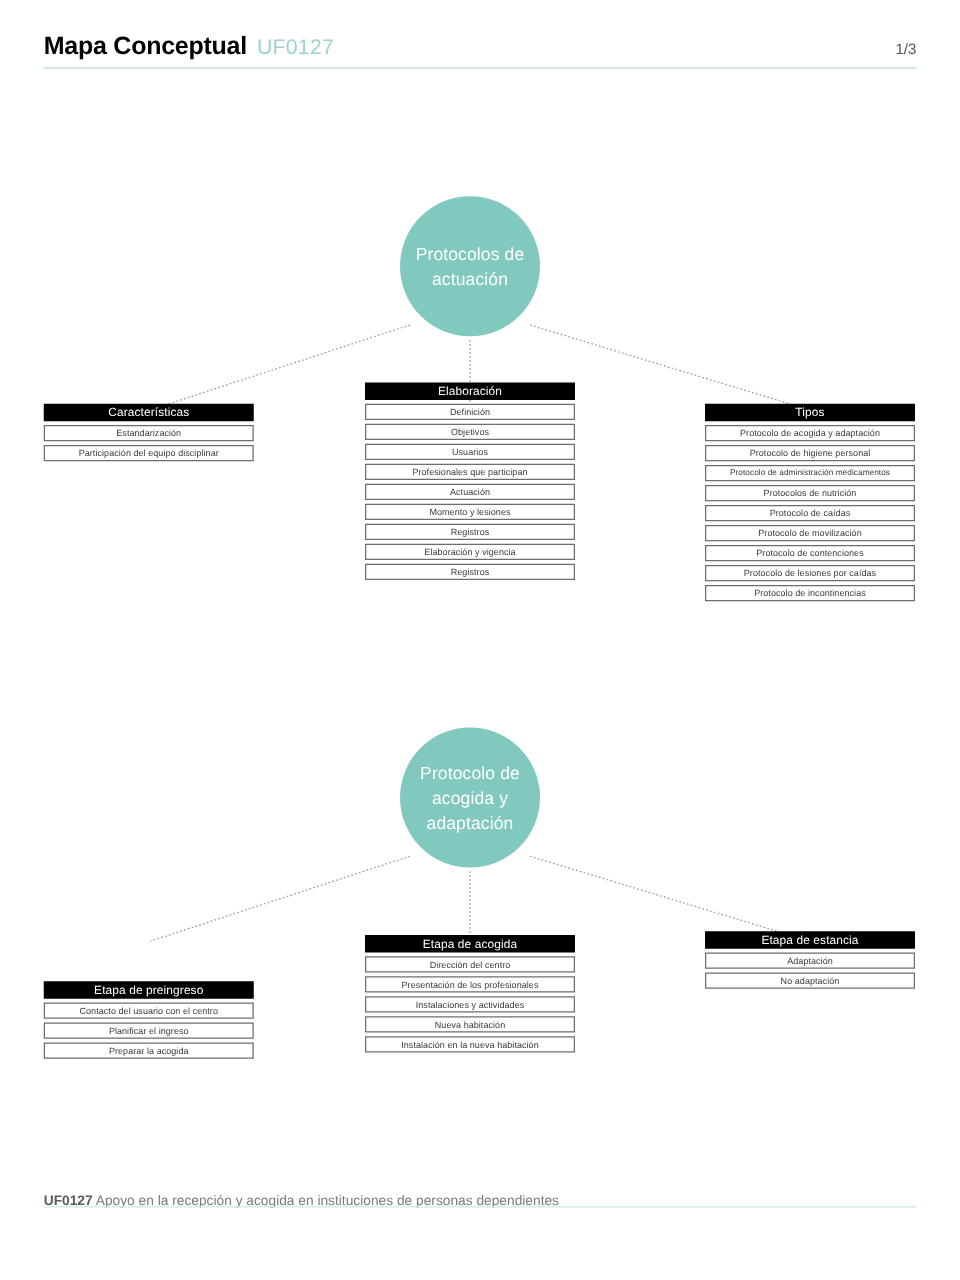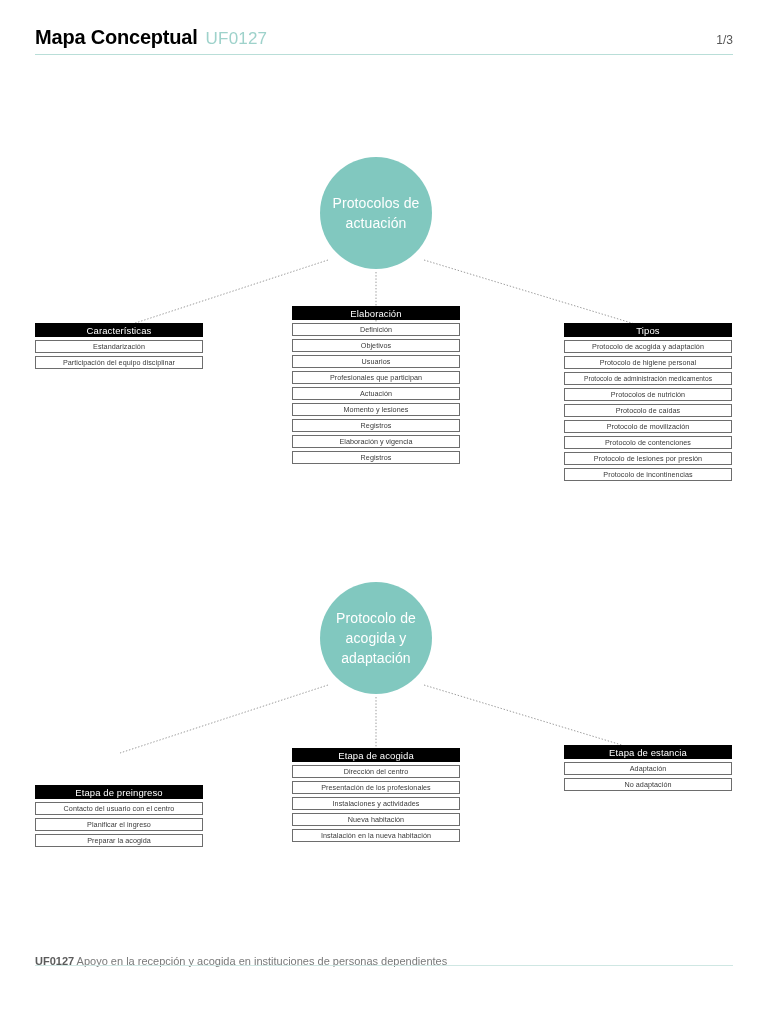--- a/index.html
+++ b/index.html
@@ -192,21 +192,21 @@
 
     <div class="column" style="left:564px; top:173px;">
       <div class="col-header">Tipos</div>
       <div class="col-item">Protocolo de acogida y adaptación</div>
       <div class="col-item">Protocolo de higiene personal</div>
       <div class="col-item" style="font-size:6.6px;">Protocolo de administración  medicamentos</div>
       <div class="col-item">Protocolos de nutrición</div>
       <div class="col-item">Protocolo de caídas</div>
       <div class="col-item">Protocolo de movilización</div>
       <div class="col-item">Protocolo de contenciones</div>
-      <div class="col-item">Protocolo de lesiones por presión</div>
+      <div class="col-item">Protocolo de lesiones por caídas</div>
       <div class="col-item">Protocolo de incontinencias</div>
     </div>
   </div>
 
   <div class="diagram" id="diagram-1" style="top:575px; height:300px;">
     <svg class="connector-layer" width="768" height="300">
       <line x1="328" y1="110" x2="120" y2="178" stroke="#9b9b9b" stroke-width="1" stroke-dasharray="1.4 1.8"></line>
       <line x1="376" y1="122" x2="376" y2="178" stroke="#9b9b9b" stroke-width="1" stroke-dasharray="1.4 1.8"></line>
       <line x1="424" y1="110" x2="648" y2="178" stroke="#9b9b9b" stroke-width="1" stroke-dasharray="1.4 1.8"></line>
     </svg>

